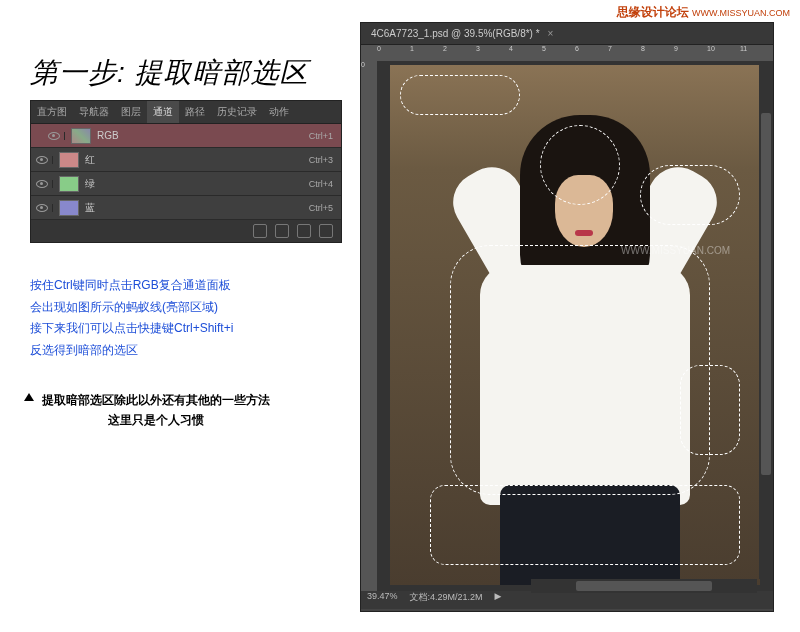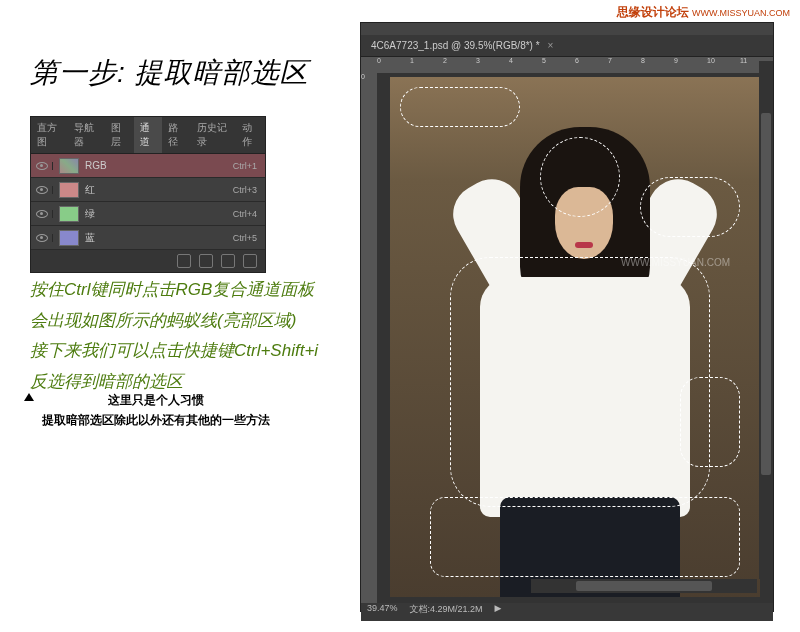--- a/index.html
+++ b/index.html
@@ -35,24 +35,23 @@
       font-size: 28px;
       font-weight: 400;
       color: #000;
       font-style: italic;
       letter-spacing: 1px;
     }
     .channels-panel {
       position: absolute;
       top: 100px;
       left: 30px;
-      width: 236px;
+      width: 312px;
       background: #14b8a6;
       border: 1px solid #222;
-      margin-top: 16px;
     }
     .channels-tabs {
       display: flex;
       background: #353535;
       border-bottom: 1px solid #222;
       font-size: 10px;
       color: #aaa;
     }
     .channels-tabs .tab {
       padding: 4px 6px;
@@ -64,21 +63,21 @@
     }
     .channel-row {
       display: flex;
       align-items: center;
       height: 24px;
       border-bottom: 1px solid #2a2a2a;
       background: #3f3f3f;
       font-size: 10px;
       color: #ccc;
     }
-    .channel-row.selected { background: #7a4a50; }
+    .channel-row.selected { background: #7a4a50; padding-left: 12px; }
     .eye-col {
       width: 22px;
       text-align: center;
       border-right: 1px solid #2a2a2a;
     }
     .eye-icon {
       width: 12px;
       height: 8px;
       border: 1px solid #999;
       border-radius: 50%;
@@ -118,24 +117,23 @@
       height: 14px;
       border: 1px solid #777;
       border-radius: 2px;
       cursor: pointer;
     }
     .instructions {
       position: absolute;
       top: 275px;
       left: 30px;
       width: 300px;
-      font-size: 17px;
-      color: #4d7c0f;
+      font-size: 12px;
+      color: #1d4ed8;
       line-height: 1.8;
-      font-style: italic;
     }
     .sub-note {
       position: absolute;
       top: 390px;
       left: 42px;
       font-size: 12px;
       color: #000;
       font-weight: bold;
       line-height: 1.7;
     }
@@ -160,21 +158,20 @@
     }
     .ps-tab {
       height: 22px;
       background: #383838;
       color: #ccc;
       font-size: 10px;
       padding: 4px 10px;
       border-bottom: 1px solid #222;
       display: flex;
       align-items: center;
-      margin-top: 12px;
     }
     .ps-tab .close { margin-left: 8px; color: #999; }
     .ps-ruler-h {
       height: 16px;
       background: #555;
       display: flex;
       font-size: 7px;
       color: #ccc;
       padding-left: 16px;
     }
@@ -398,22 +395,22 @@
 
 <div class="instructions">
   <div>按住Ctrl键同时点击RGB复合通道面板</div>
   <div>会出现如图所示的蚂蚁线(亮部区域)</div>
   <div>接下来我们可以点击快捷键Ctrl+Shift+i</div>
   <div>反选得到暗部的选区</div>
 </div>
 
 <div class="sub-note">
   <div class="triangle2"></div>
+  <div>提取暗部选区除此以外还有其他的一些方法</div>
   <div style="text-align:center">这里只是个人习惯</div>
-  <div>提取暗部选区除此以外还有其他的一些方法</div>
 </div>
 
 <div class="ps-window">
   <div class="ps-tab">
     <span>4C6A7723_1.psd @ 39.5%(RGB/8*) *</span>
     <span class="close">×</span>
   </div>
   <div class="ps-ruler-h">
     <span>0</span>
     <span>1</span>

